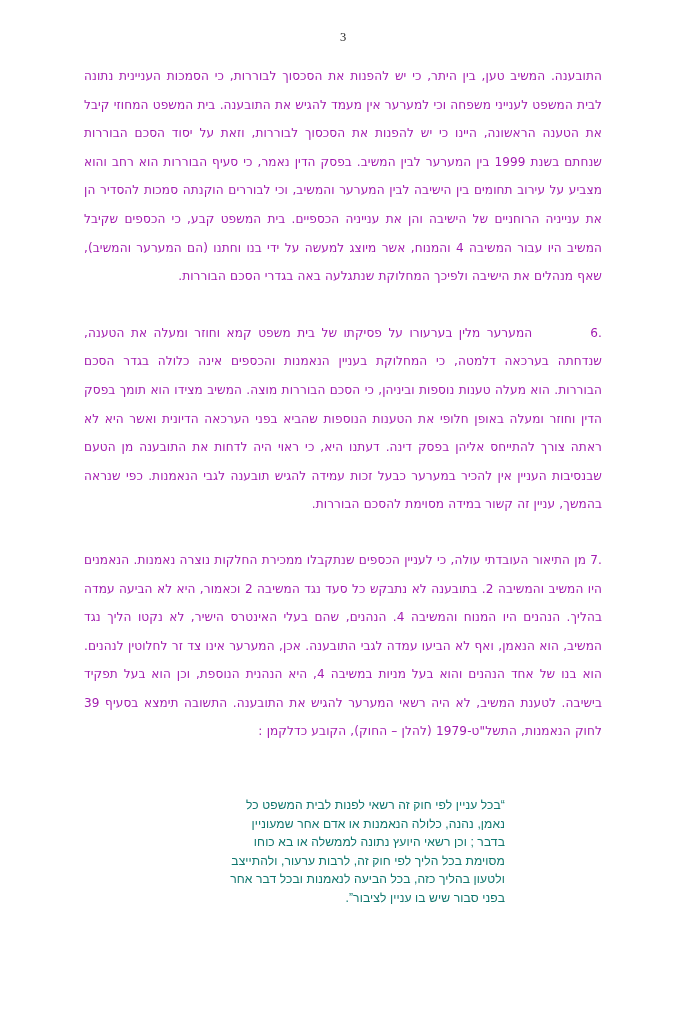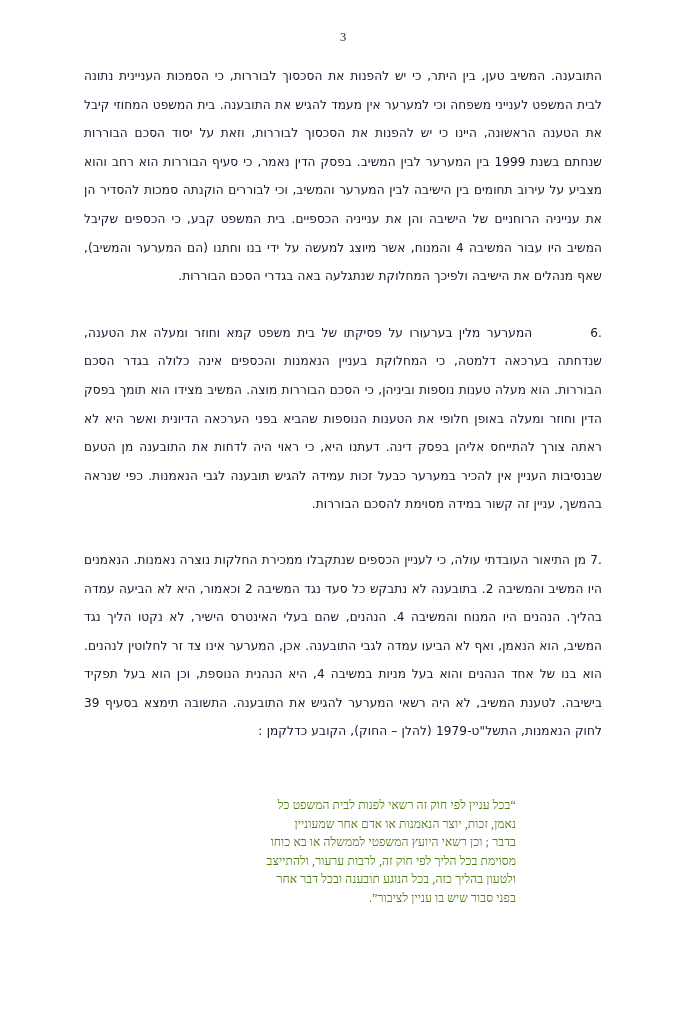--- a/index.html
+++ b/index.html
@@ -41,21 +41,21 @@
     left: 84px;
     direction: rtl;
   }
 
   .para {
     direction: rtl;
     text-align: justify;
     text-align-last: right;
     font-size: 12.1px;
     line-height: 28.6px;
-    color: #0f172a;
+    color: #a21caf;
     font-family: "DejaVu Sans", sans-serif;
     letter-spacing: 0.1px;
     margin: 0;
     word-spacing: 0.2px;
   }
 
   .para.first {
     text-indent: 0;
   }
 
@@ -68,29 +68,29 @@
   }
 
   .num-indent {
     display: inline-block;
     width: 58px;
   }
 
   .quote-block {
     position: absolute;
     top: 796px;
-    right: 170px;
+    right: 181px;
     left: 173px;
     direction: rtl;
     text-align: justify;
     text-align-last: right;
     font-size: 12.1px;
     line-height: 18.6px;
-    color: #4d7c0f;
-    font-family: Liberation Serif, serif;
+    color: #0f766e;
+    font-family: Liberation Sans, sans-serif;
     letter-spacing: 0.1px;
   }
 
   .quote-block .qline-last {
     text-align: left;
   }
 </style>
 </head>
 <body>
 
@@ -107,20 +107,20 @@
     <p class="para"><span>.6</span><span class="num-indent"></span><span>המערער מלין בערעורו על פסיקתו של בית משפט קמא וחוזר ומעלה את הטענה, שנדחתה בערכאה דלמטה, כי המחלוקת בעניין הנאמנות והכספים אינה כלולה בגדר הסכם הבוררות. הוא מעלה טענות נוספות וביניהן, כי הסכם הבוררות מוצה. המשיב מצידו הוא תומך בפסק הדין וחוזר ומעלה באופן חלופי את הטענות הנוספות שהביא בפני הערכאה הדיונית ואשר היא לא ראתה צורך להתייחס אליהן בפסק דינה. דעתנו היא, כי ראוי היה לדחות את התובענה מן הטעם שבנסיבות העניין אין להכיר במערער כבעל זכות עמידה להגיש תובענה לגבי הנאמנות. כפי שנראה בהמשך, עניין זה קשור במידה מסוימת להסכם הבוררות.</span></p>
 
     <div class="para-gap-md"></div>
 
     <p class="para">.7 מן התיאור העובדתי עולה, כי לעניין הכספים שנתקבלו ממכירת החלקות נוצרה נאמנות. הנאמנים היו המשיב והמשיבה 2. בתובענה לא נתבקש כל סעד נגד המשיבה 2 וכאמור, היא לא הביעה עמדה בהליך. הנהנים היו המנוח והמשיבה 4. הנהנים, שהם בעלי האינטרס הישיר, לא נקטו הליך נגד המשיב, הוא הנאמן, ואף לא הביעו עמדה לגבי התובענה. אכן, המערער אינו צד זר לחלוטין לנהנים. הוא בנו של אחד הנהנים והוא בעל מניות במשיבה 4, היא הנהנית הנוספת, וכן הוא בעל תפקיד בישיבה. לטענת המשיב, לא היה רשאי המערער להגיש את התובענה. התשובה תימצא בסעיף 39 לחוק הנאמנות, התשל"ט-1979 (להלן – החוק), הקובע כדלקמן :</p>
 
   </div>
 
   <div class="quote-block">
     <div>“בכל עניין לפי חוק זה רשאי לפנות לבית המשפט כל</div>
-    <div>נאמן, זכות, יוצר הנאמנות או אדם אחר שמעוניין</div>
-    <div>בדבר ; וכן רשאי היועץ המשפטי לממשלה או בא כוחו</div>
+    <div>נאמן, נהנה, כלולה הנאמנות או אדם אחר שמעוניין</div>
+    <div>בדבר ; וכן רשאי היועץ נתונה לממשלה או בא כוחו</div>
     <div>מסוימת בכל הליך לפי חוק זה, לרבות ערעור, ולהתייצב</div>
-    <div>ולטעון בהליך כזה, בכל הנוגע תובענה ובכל דבר אחר</div>
+    <div>ולטעון בהליך כזה, בכל הביעה לנאמנות ובכל דבר אחר</div>
     <div class="qline-last">בפני סבור שיש בו עניין לציבור”.</div>
   </div>
 
 </div>
 
 </body></html>

